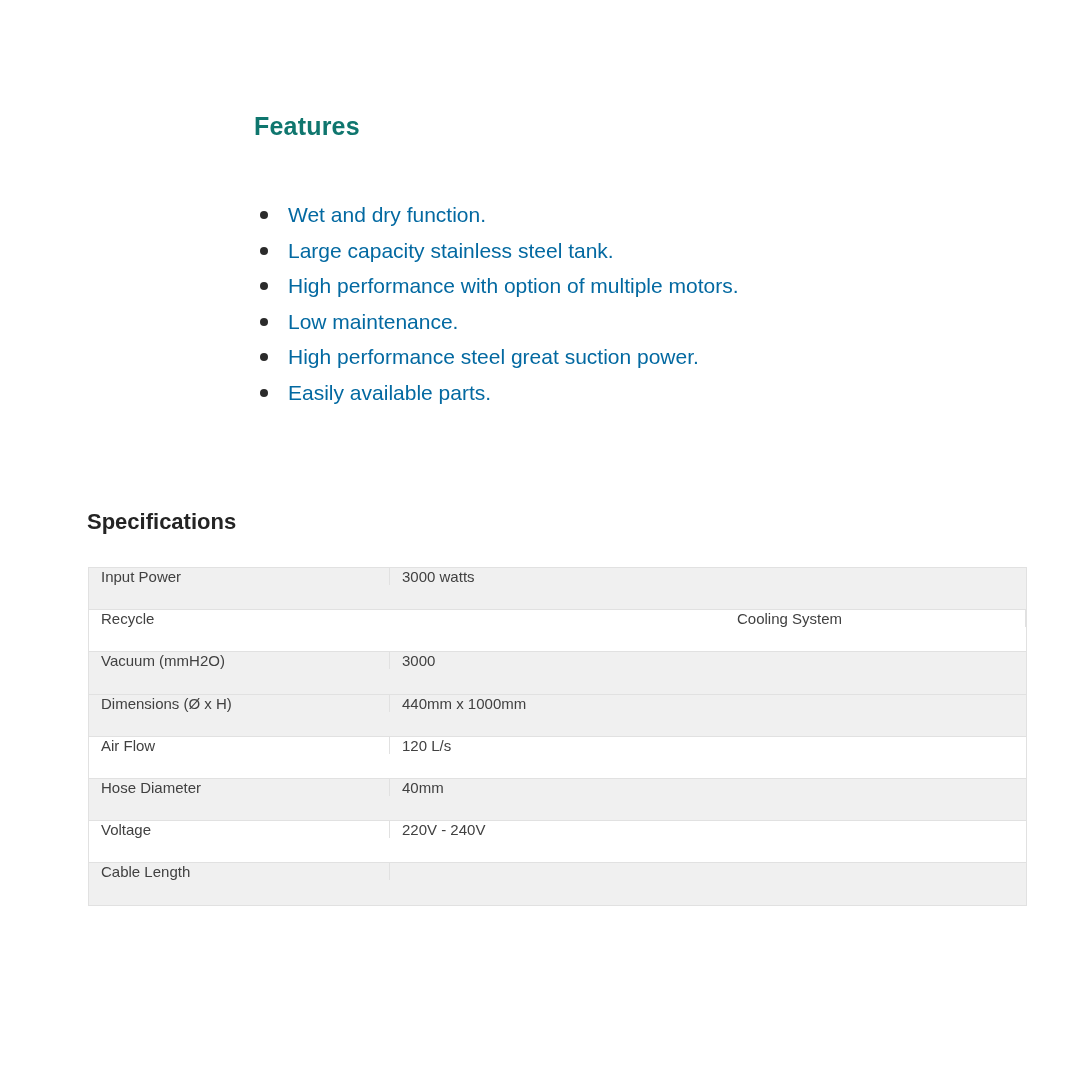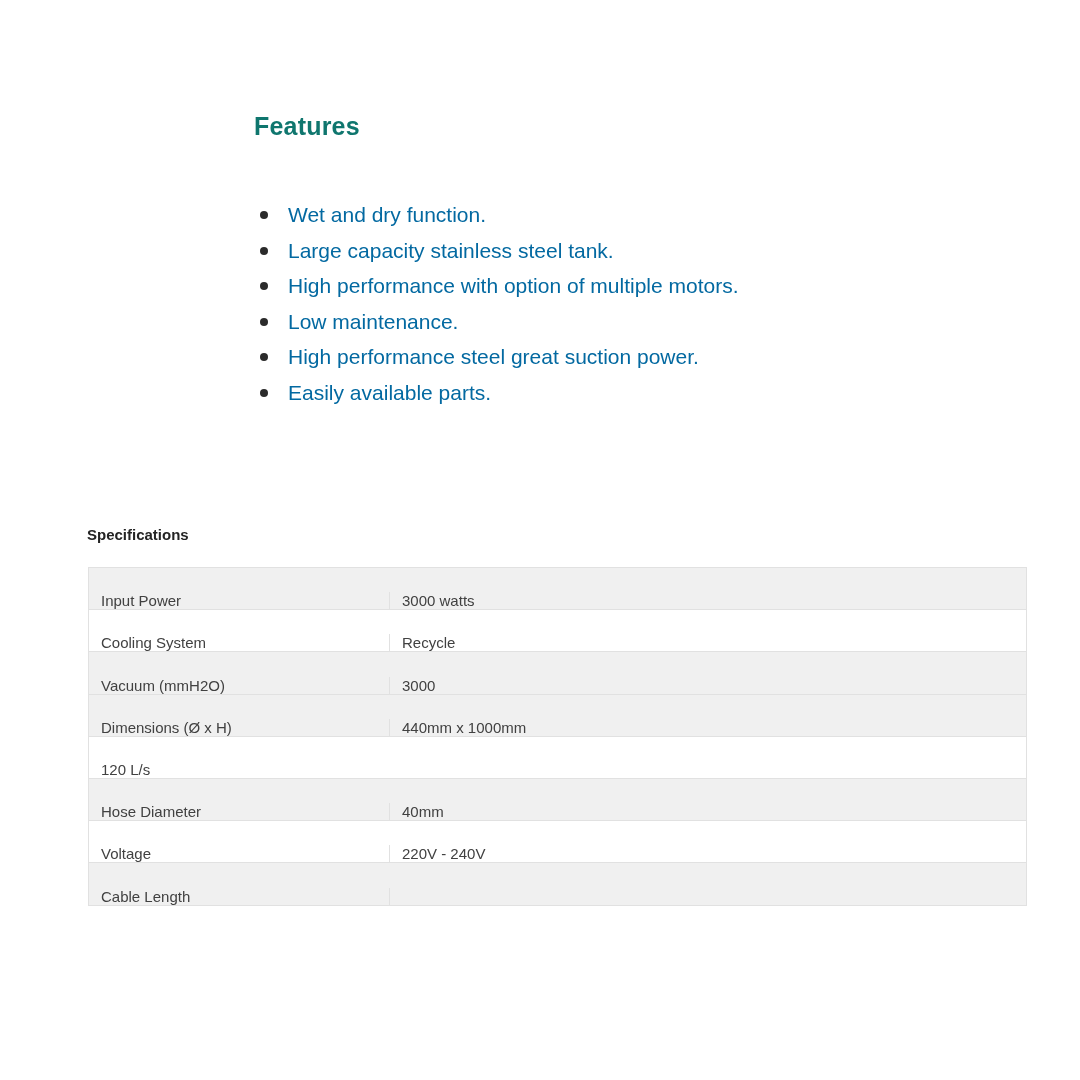--- a/index.html
+++ b/index.html
@@ -45,37 +45,37 @@
     width: 8px;
     height: 8px;
     border-radius: 50%;
     background: #2b2b2b;
   }
 
   
   .spec-heading {
     position: absolute;
     left: 87px;
-    top: 526px;
-    font-size: 15px;
+    top: 509px;
+    font-size: 22px;
     font-weight: 700;
     color: #242424;
   }
   .spec-table {
     position: absolute;
     left: 88px;
     top: 567px;
     width: 939px;
     border: 1px solid #e1e1e1;
     border-top: none;
   }
   .spec-row {
     display: flex;
     height: 42.2px;
-    align-items: flex-end;
+    align-items: flex-start;
     border-top: 1px solid #e1e1e1;
     background: #ffffff;
   }
   .spec-row.stripe { background: #f0f0f0; }
   .spec-cell {
     display: flex;
     align-items: center;
     font-size: 15px;
     color: #414141;
     white-space: nowrap;
@@ -126,32 +126,33 @@
 
   <h3 class="spec-heading">Specifications</h3>
 
   <div class="spec-table">
 
     <div class="spec-row stripe">
       <div class="spec-cell label">Input Power</div>
       <div class="spec-cell value">3000 watts</div>
     </div>
     <div class="spec-row">
+      <div class="spec-cell value">Recycle</div>
       <div class="spec-cell label">Cooling System</div>
-      <div class="spec-cell value">Recycle</div>
     </div>
     <div class="spec-row stripe">
       <div class="spec-cell label">Vacuum (mmH2O)</div>
       <div class="spec-cell value">3000</div>
     </div>
     <div class="spec-row stripe">
       <div class="spec-cell label">Dimensions (Ø x H)</div>
       <div class="spec-cell value">440mm x 1000mm</div>
     </div>
     <div class="spec-row">
+      <div class="spec-cell label">Air Flow</div>
       <div class="spec-cell value">120 L/s</div>
     </div>
     <div class="spec-row stripe">
       <div class="spec-cell label">Hose Diameter</div>
       <div class="spec-cell value">40mm</div>
     </div>
     <div class="spec-row">
       <div class="spec-cell label">Voltage</div>
       <div class="spec-cell value">220V - 240V</div>
     </div>

